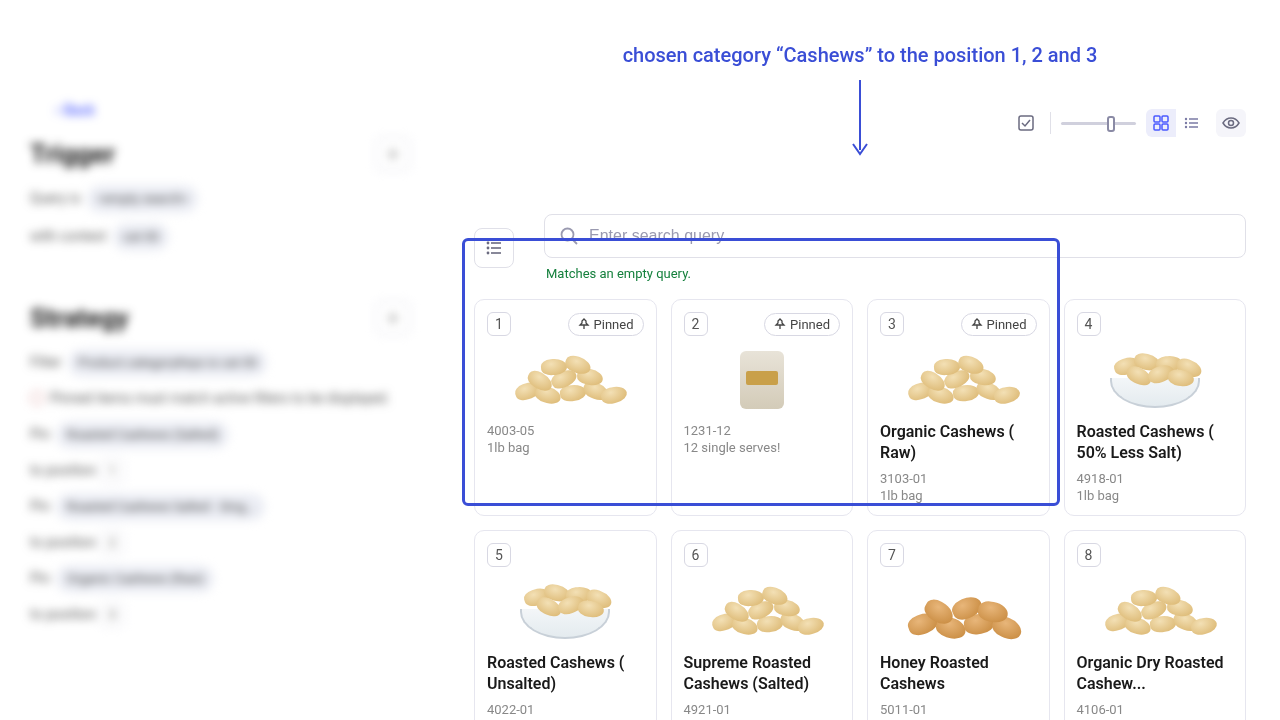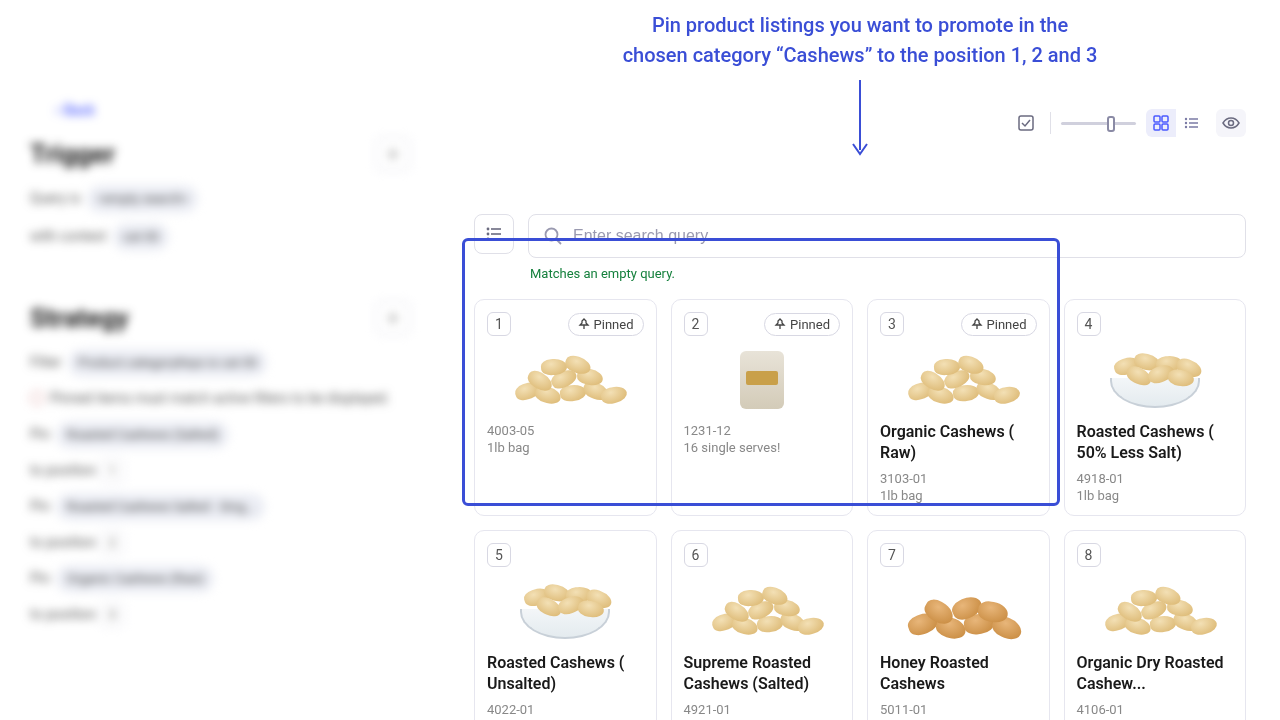--- a/index.html
+++ b/index.html
@@ -27,21 +27,21 @@
   .toolbar { display:flex; align-items:center; justify-content:flex-end; gap:10px; padding:0 34px 10px; height:32px; }
   .tb-icon { color:#6b6b80; display:flex; align-items:center; justify-content:center; width:28px;height:28px; }
   .divider { width:1px; height:22px; background:#e0e0e8; }
   .slider { position:relative; width:75px; height:3px; background:#d0d0dd; border-radius:2px; }
   .slider-handle { position:absolute; top:-6px; left:46px; width:8px;height:16px; border:2px solid #8a8aa5; border-radius:3px; background:#fff; }
   .view-toggle { display:flex; border-radius:6px; overflow:hidden; }
   .view-btn { width:30px;height:28px;display:flex;align-items:center;justify-content:center;color:#7a7aa5; }
   .view-btn.active { background:#ecedfb; color:#4a5aff; }
   .eye-btn { width:30px;height:28px;display:flex;align-items:center;justify-content:center;color:#6b6b80;border-radius:6px;background:#f5f5fa; }
 
-  .searchrow { display:flex; align-items:flex-start; gap:14px; padding:0 34px; }
+  .searchrow { display:flex; align-items:center; gap:30px; padding:0 34px; }
   .list-toggle { width:40px;height:40px;border:1px solid #e0e0e8;border-radius:8px;display:flex;align-items:center;justify-content:center;color:#6b6b80;flex:none; }
   .search-wrap { flex:1; }
   .searchbox { height:44px;border:1px solid #e0e0e8;border-radius:8px;display:flex;align-items:center;padding:0 14px; }
   .searchbox input { border:none;outline:none;font-size:16px;flex:1;color:#333;background:transparent; }
   .searchbox input::placeholder { color:#9a9ab0; }
   .search-note { font-size:13px;color:#15803d;margin:8px 0 0 2px; }
 
   .highlight-box { position:absolute; border:3px solid #3a4ed6; border-radius:6px; left:462px; top:238px; width:598px; height:268px; pointer-events:none; z-index:5; }
 
   .grid { display:grid; grid-template-columns:repeat(4,1fr); gap:14px; padding:18px 34px 0; }
@@ -104,21 +104,21 @@
     <div class="blur-line"><span>to position</span><span class="pos-chip">2</span></div>
     <div class="blur-line">
       <span>Pin</span>
       <span class="blur-chip">Organic Cashews (Raw)</span>
     </div>
     <div class="blur-line"><span>to position</span><span class="pos-chip">3</span></div>
   </div>
 
   <div class="main">
     <div class="annotation">
-      <span>Pin product listings you want to promote in the</span><br>
+      <br>
       <span>chosen category “Cashews” to the position 1, 2 and 3</span>
       <svg class="arrow" width="24" height="80" viewBox="0 0 24 80">
         <line x1="12" y1="2" x2="12" y2="72" stroke="#3a4ed6" stroke-width="2"></line>
         <path d="M5 66 L12 76 L19 66" fill="none" stroke="#3a4ed6" stroke-width="2"></path>
       </svg>
     </div>
 
     <div class="toolbar" style="position:absolute;top:112px;right:0;">
       <div class="tb-icon">
         <svg width="18" height="18" viewBox="0 0 18 18">
@@ -220,21 +220,21 @@
               </svg>
               <span>Pinned</span>
             </div>
           </div>
           <div class="img">
             <div class="pouch">
               <div class="pouch-label"></div>
             </div>
           </div>
           <div class="card-sku">1231-12</div>
-          <div class="card-sub">16 single serves!</div>
+          <div class="card-sub">12 single serves!</div>
         </div>
         <div class="card">
           <div class="card-top">
             <div class="rank-badge">3</div>
             <div class="pinned-badge">
               <svg width="12" height="12" viewBox="0 0 12 12">
                 <path d="M6 1l2 2v2l2 2H2l2-2V3l2-2zM6 7v4" fill="none" stroke="currentColor" stroke-width="1.3"></path>
               </svg>
               <span>Pinned</span>
             </div>

